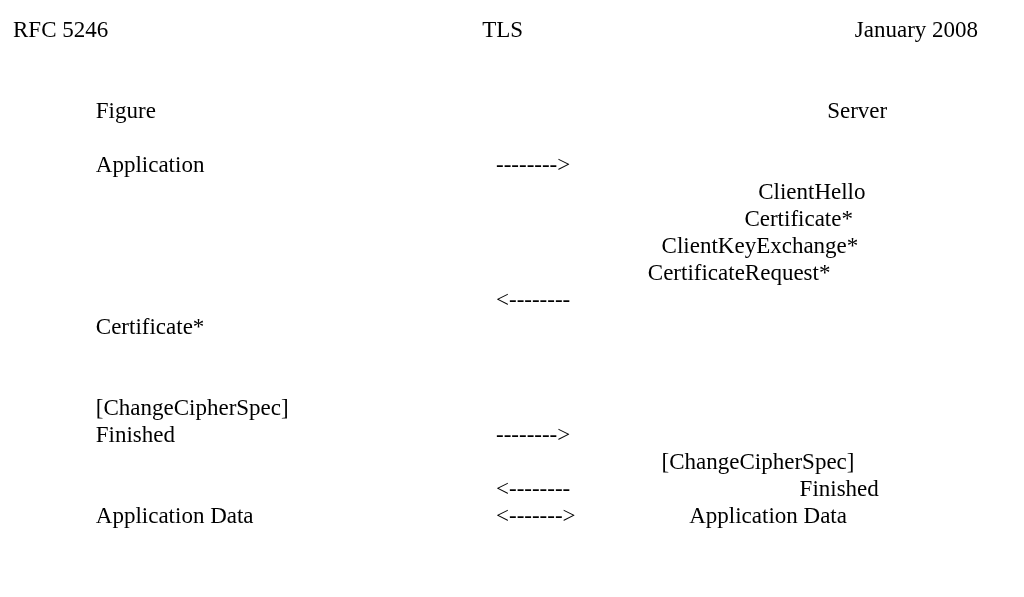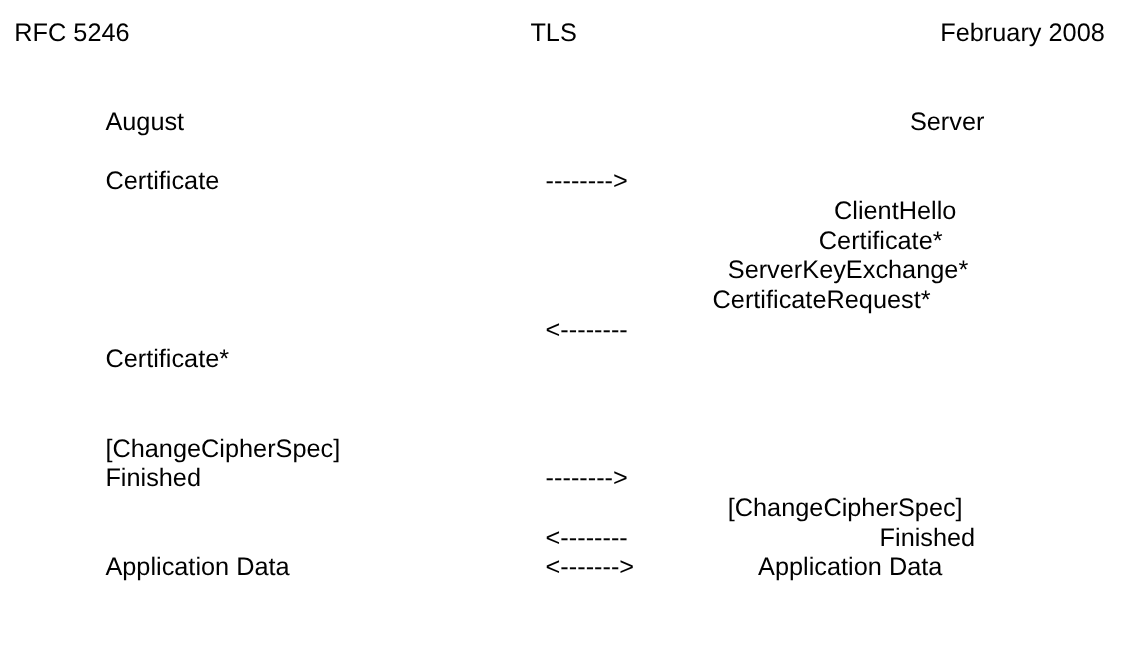--- a/index.html
+++ b/index.html
@@ -6,21 +6,21 @@
     margin: 0;
     padding: 0;
     background: #ffffff;
   }
   .page {
     position: relative;
     width: 1024px;
     height: 597px;
     background: #ffffff;
     color: #000000;
-    font-family: Liberation Sans, sans-serif;
+    font-family: Liberation Serif, serif;
     font-size: 23px;
     line-height: 27px;
     overflow: hidden;
   }
   
   .t {
     --r: 0;
     --c: 0;
     position: absolute;
     left: calc(13px + (var(--c) * 13.8px));
@@ -29,31 +29,31 @@
     font-variant-ligatures: none;
   }
 </style>
 </head>
 <body>
 
 <div class="page">
 
   <span class="t" style="--r:0; --c:0">RFC 5246</span>
   <span class="t" style="--r:0; --c:34">TLS</span>
-  <span class="t" style="--r:0; --c:61">February 2008</span>
+  <span class="t" style="--r:0; --c:61">January 2008</span>
 
-  <span class="t" style="--r:3; --c:6">August</span>
+  <span class="t" style="--r:3; --c:6">Figure</span>
   <span class="t" style="--r:3; --c:59">Server</span>
 
-  <span class="t" style="--r:5; --c:6">Certificate</span>
+  <span class="t" style="--r:5; --c:6">Application</span>
   <span class="t" style="--r:5; --c:35">--------&gt;</span>
 
   <span class="t" style="--r:6; --c:54">ClientHello</span>
   <span class="t" style="--r:7; --c:53">Certificate*</span>
-  <span class="t" style="--r:8; --c:47">ServerKeyExchange*</span>
+  <span class="t" style="--r:8; --c:47">ClientKeyExchange*</span>
   <span class="t" style="--r:9; --c:46">CertificateRequest*</span>
   <span class="t" style="--r:10; --c:35">&lt;--------</span>
 
   <span class="t" style="--r:11; --c:6">Certificate*</span>
   <span class="t" style="--r:14; --c:6">[ChangeCipherSpec]</span>
   <span class="t" style="--r:15; --c:6">Finished</span>
   <span class="t" style="--r:15; --c:35">--------&gt;</span>
 
   <span class="t" style="--r:16; --c:47">[ChangeCipherSpec]</span>
   <span class="t" style="--r:17; --c:35">&lt;--------</span>

